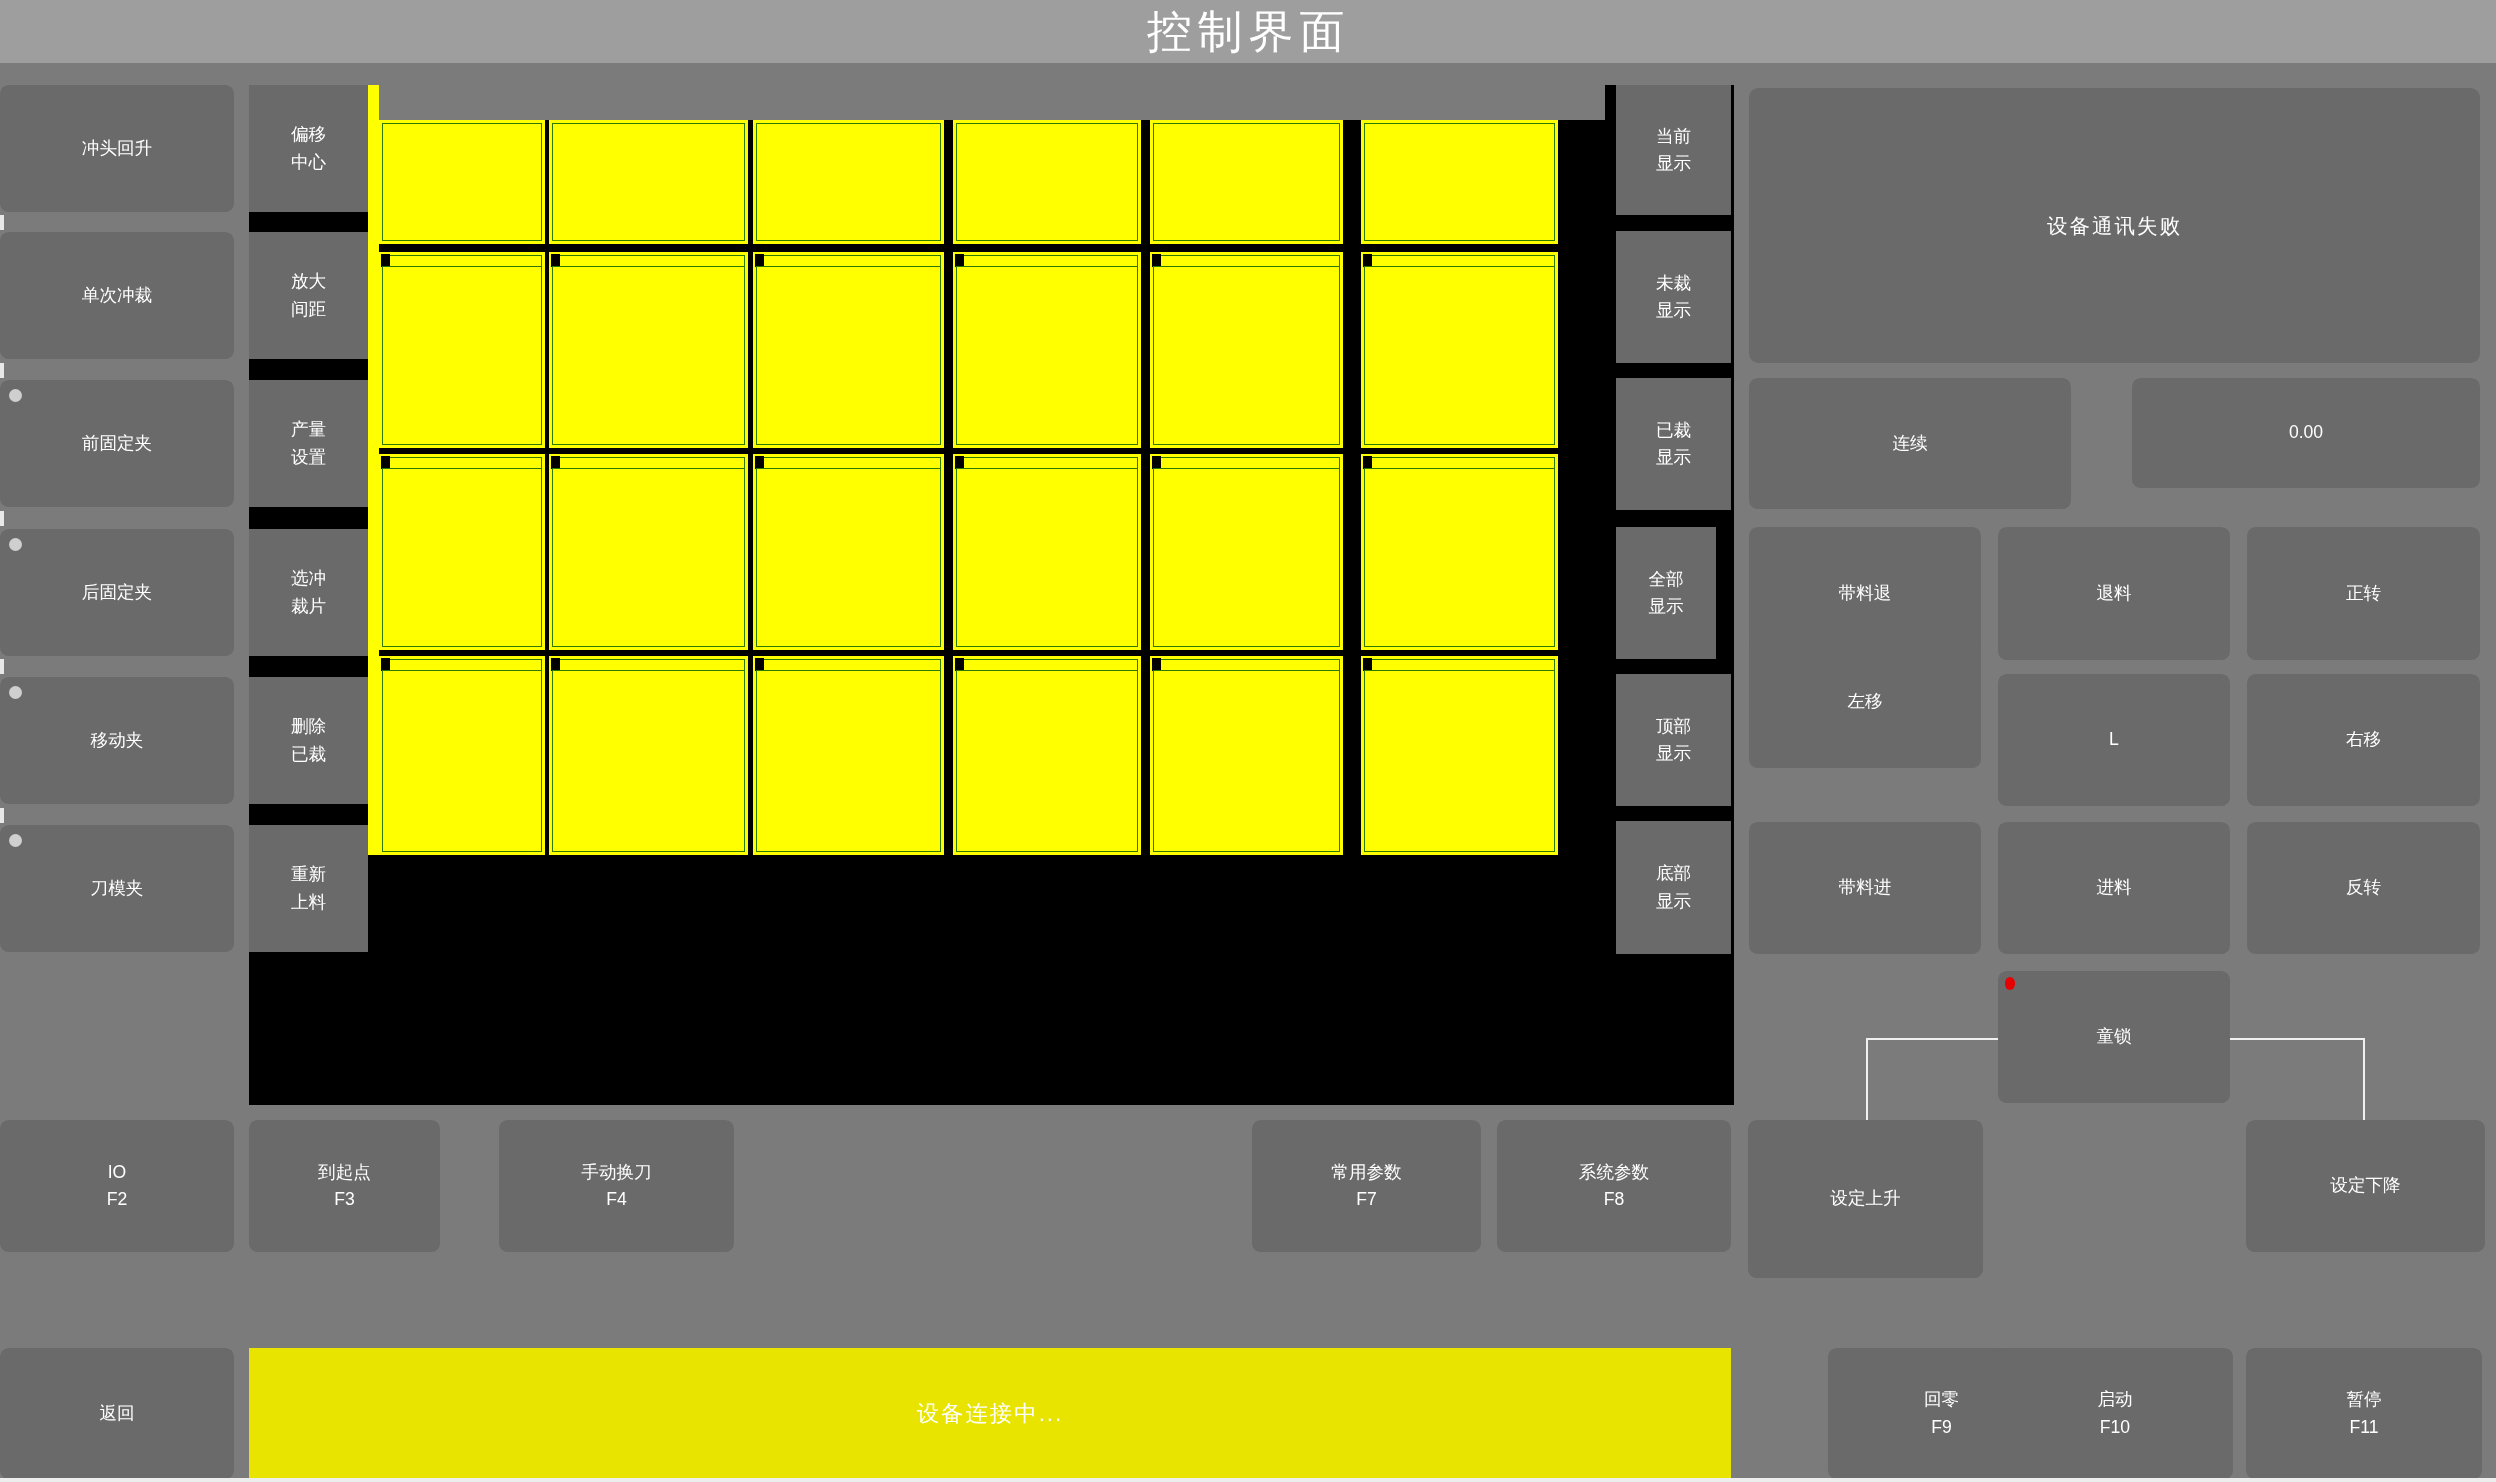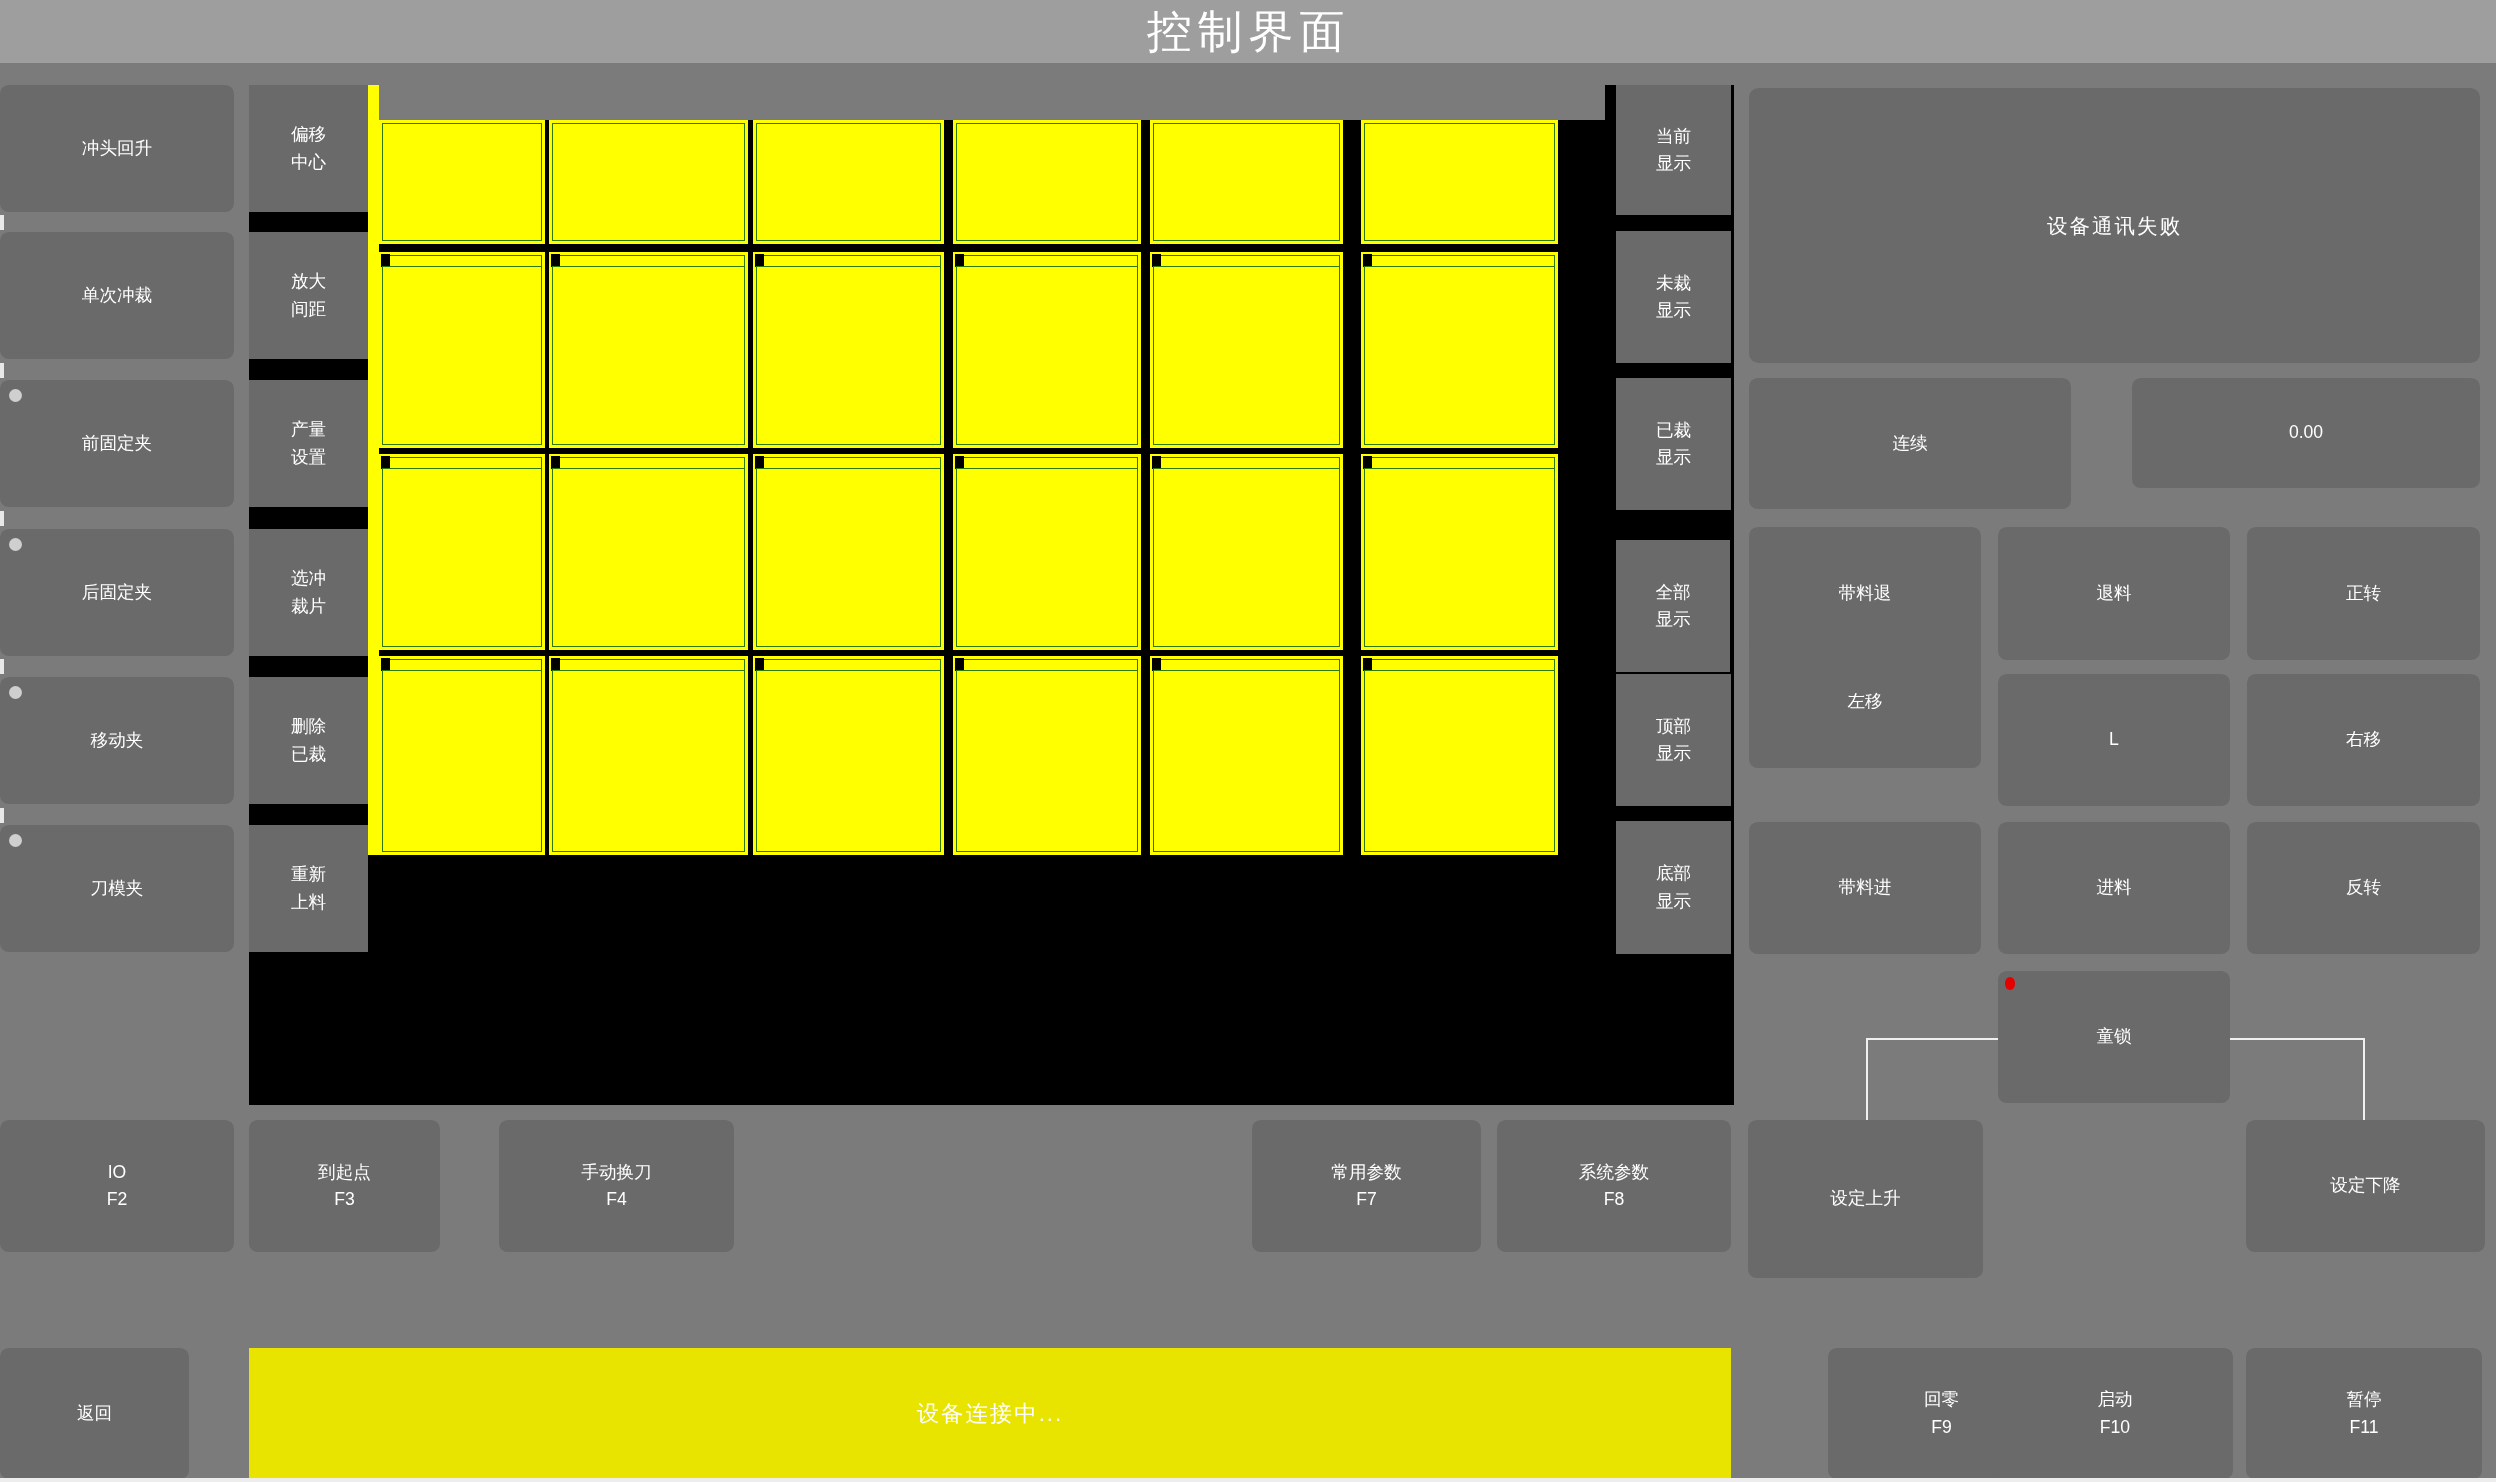--- a/index.html
+++ b/index.html
@@ -209,21 +209,21 @@
     <span class="ln">显示</span>
   </div>
 <div class="btn" style="left:1616px;top:231px;width:115px;height:132px">
     <span class="ln">未裁</span>
     <span class="ln">显示</span>
   </div>
 <div class="btn" style="left:1616px;top:378px;width:115px;height:132px">
     <span class="ln">已裁</span>
     <span class="ln">显示</span>
   </div>
-<div class="btn" style="left:1616px;top:540px;width:114px;height:132px">
+<div class="btn" style="left:1616px;top:527px;width:100px;height:132px">
     <span class="ln">全部</span>
     <span class="ln">显示</span>
   </div>
 <div class="btn" style="left:1616px;top:674px;width:115px;height:132px">
     <span class="ln">顶部</span>
     <span class="ln">显示</span>
   </div>
 <div class="btn" style="left:1616px;top:821px;width:115px;height:133px">
     <span class="ln">底部</span>
     <span class="ln">显示</span>
@@ -296,21 +296,21 @@
     <span class="ln">系统参数</span>
     <span class="ln">F8</span>
   </div>
 <div class="btn rounded" style="left:1748px;top:1120px;width:235px;height:158px">
     <span class="ln">设定上升</span>
   </div>
 <div class="btn rounded" style="left:2246px;top:1120px;width:239px;height:132px">
     <span class="ln">设定下降</span>
   </div>
 
-<div class="btn rounded" style="left:0;top:1348px;width:189px;height:131px">
+<div class="btn rounded" style="left:0;top:1348px;width:234px;height:131px">
     <span class="ln">返回</span>
   </div>
 <div class="abs statusbar">
   <span>设备连接中...</span>
 </div>
 <div class="btn rounded" style="left:1828px;top:1348px;width:227px;height:131px">
     <span class="ln">回零</span>
     <span class="ln">F9</span>
   </div>
 <div class="btn rounded" style="left:1997px;top:1348px;width:236px;height:131px">

